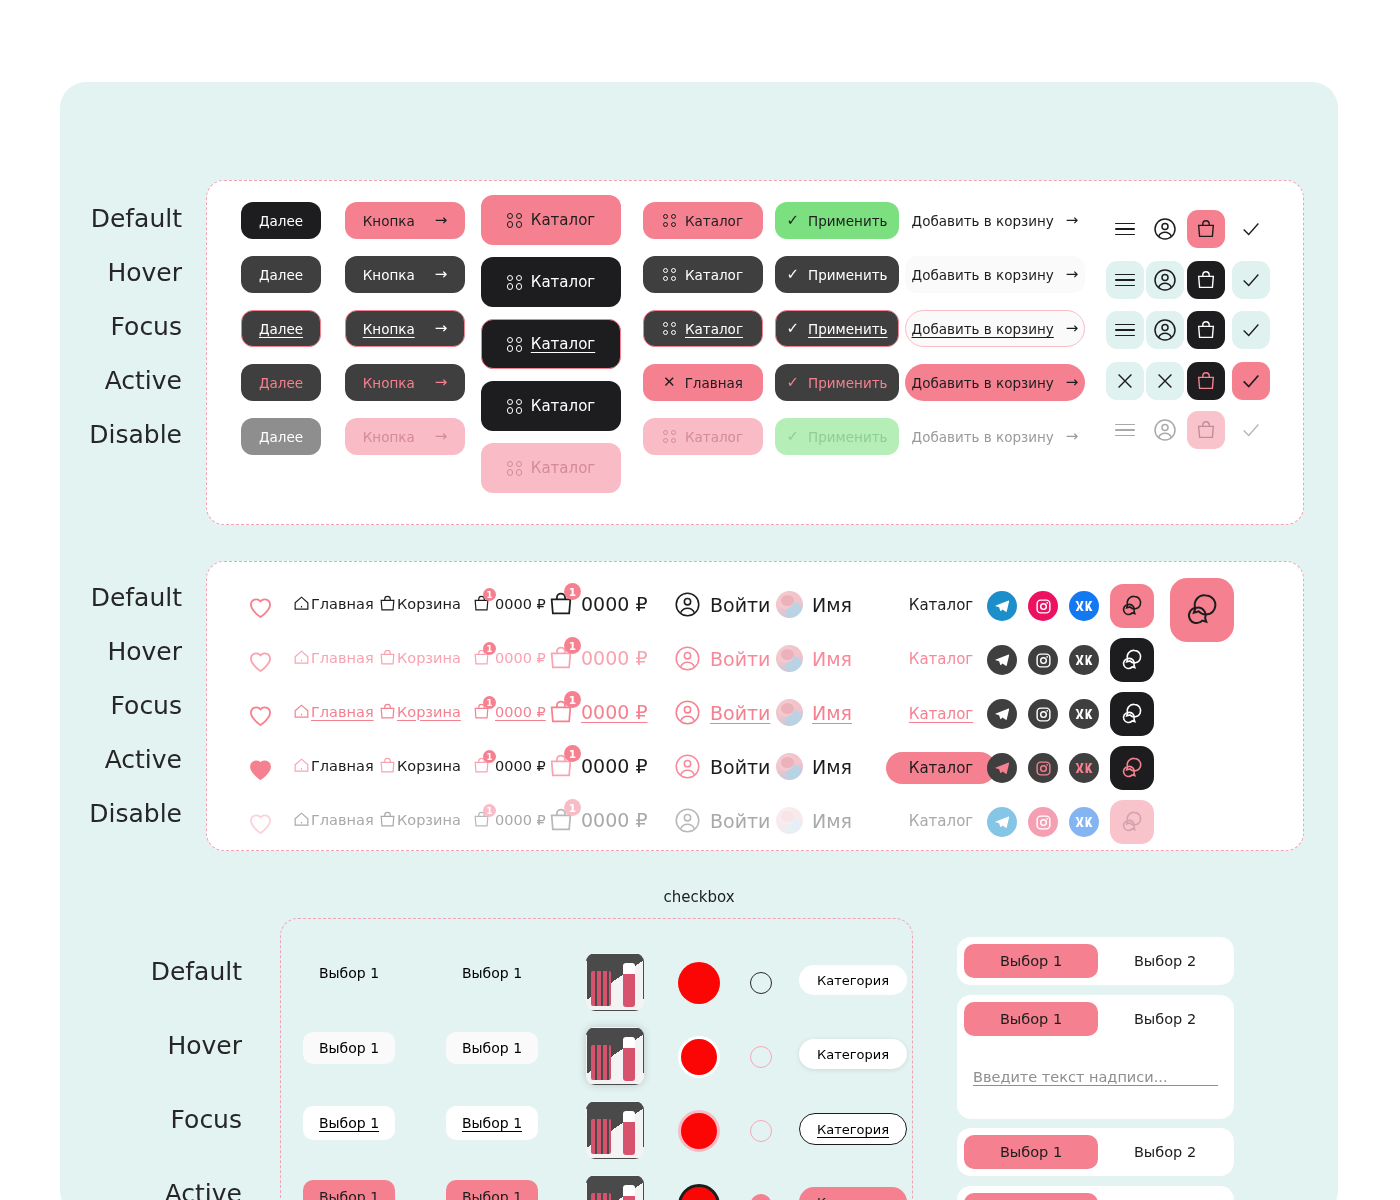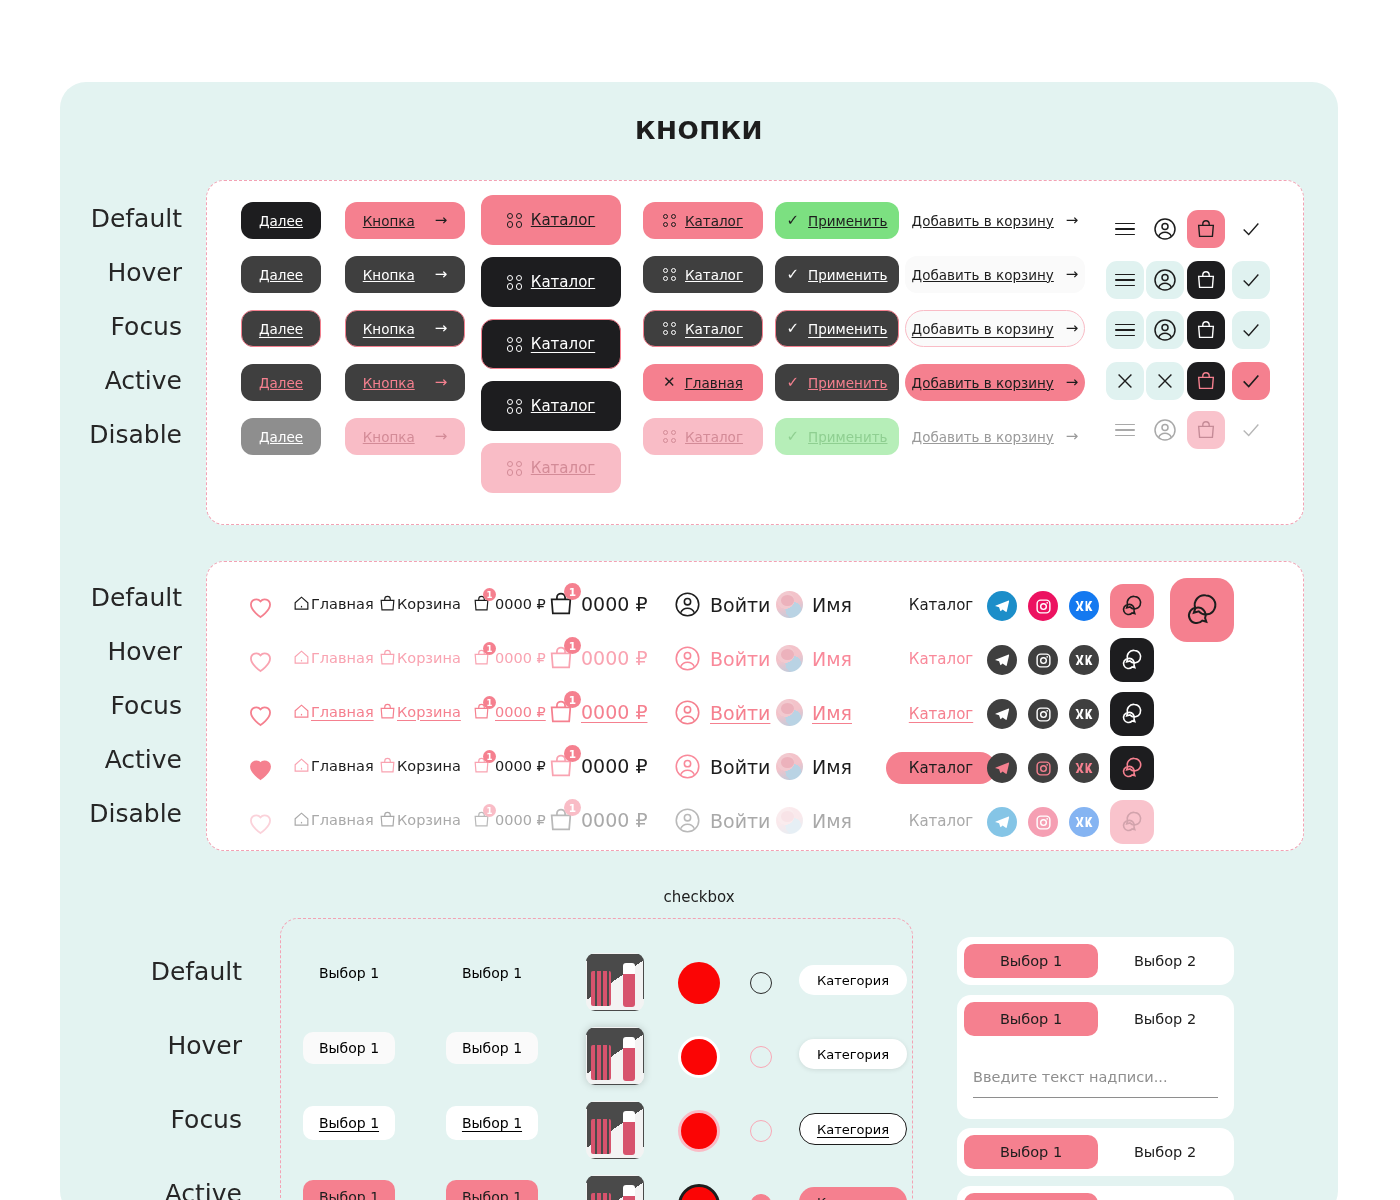--- a/index.html
+++ b/index.html
@@ -49,21 +49,21 @@
     position:absolute;
     display:flex; align-items:center; justify-content:center;
     gap:9px;
     border-radius:12px;
     font-size:13.5px;
     font-family:"DejaVu Sans","Liberation Sans",sans-serif;
     white-space:nowrap;
     border:1.6px solid transparent;
     user-select:none;
   }
-  .btn .lbl{ display:inline-block;text-decoration:underline; }
+  .btn .lbl{ display:inline-block; }
   .u { text-decoration: underline; text-underline-offset:3px; }
 
   
   .f-dark   { background:#1d1d1f; color:#ffffff; }
   .f-grey   { background:#3f3f3f; color:#ffffff; }
   .f-grey2  { background:#8e8e8e; color:#ffffff; }
   .f-pink   { background:#f5808f; color:#1d1d1d; }
   .f-pinklt { background:#f9bcc6; color:#d38b97; }
   .f-green  { background:#7ce081; color:#1d1d1d; }
   .f-greenlt{ background:#b6eeb8; color:#8fcf91; }
@@ -214,29 +214,28 @@
   .togseg{
     flex:0 0 auto;
     display:flex;align-items:center;justify-content:center;
     height:34px; border-radius:10px; font-size:14.5px;
   }
   .togseg.on{ background:#f5808f; color:#1d1d1d; width:134px; }
   .togseg.off{ color:#1d1d1d; width:134px; }
   .togfield{
     margin:0 16px 14px 16px;
     border-bottom:1.4px solid #8e8e8e;
-    padding-bottom:12px; font-size:14.5px; color:#8e8e8e;
+    padding-bottom:0; font-size:14.5px; color:#8e8e8e;
   }
 </style>
 </head>
 <body>
 
 <div class="page-card">
 
-  <div class="page-title">КНОПКИ</div>
 
   <div class="group" style="left:146px; top:98px; width:1098px; height:345px;"></div>
 
   <div class="state-label" style="left:0; top:122px; width:122px;">Default</div>
   <div class="state-label" style="left:0; top:176px; width:122px;">Hover</div>
   <div class="state-label" style="left:0; top:230px; width:122px;">Focus</div>
   <div class="state-label" style="left:0; top:284px; width:122px;">Active</div>
   <div class="state-label" style="left:0; top:338px; width:122px;">Disable</div>
 
   <div class="btn f-dark" style="left:181px; top:120px; width:80px; height:37px;">

